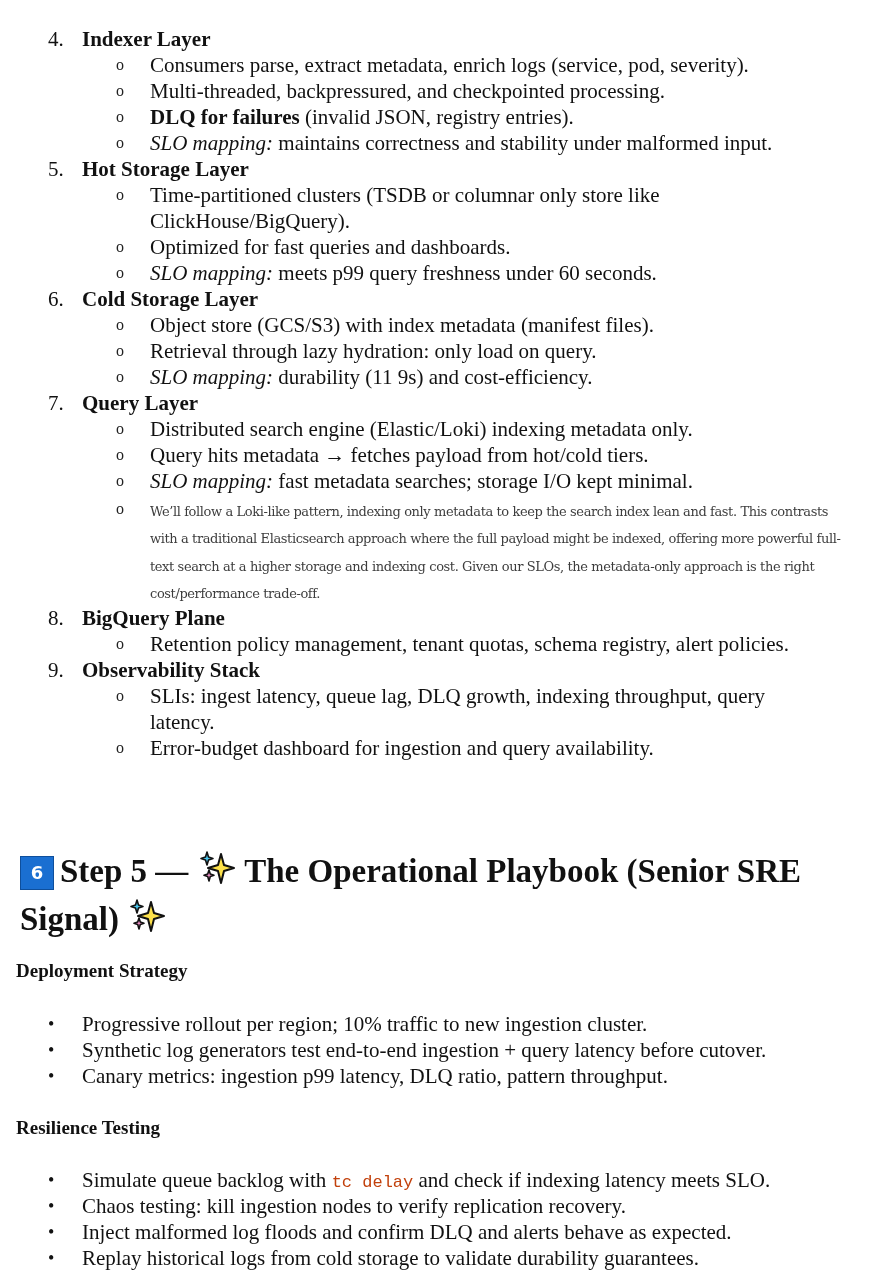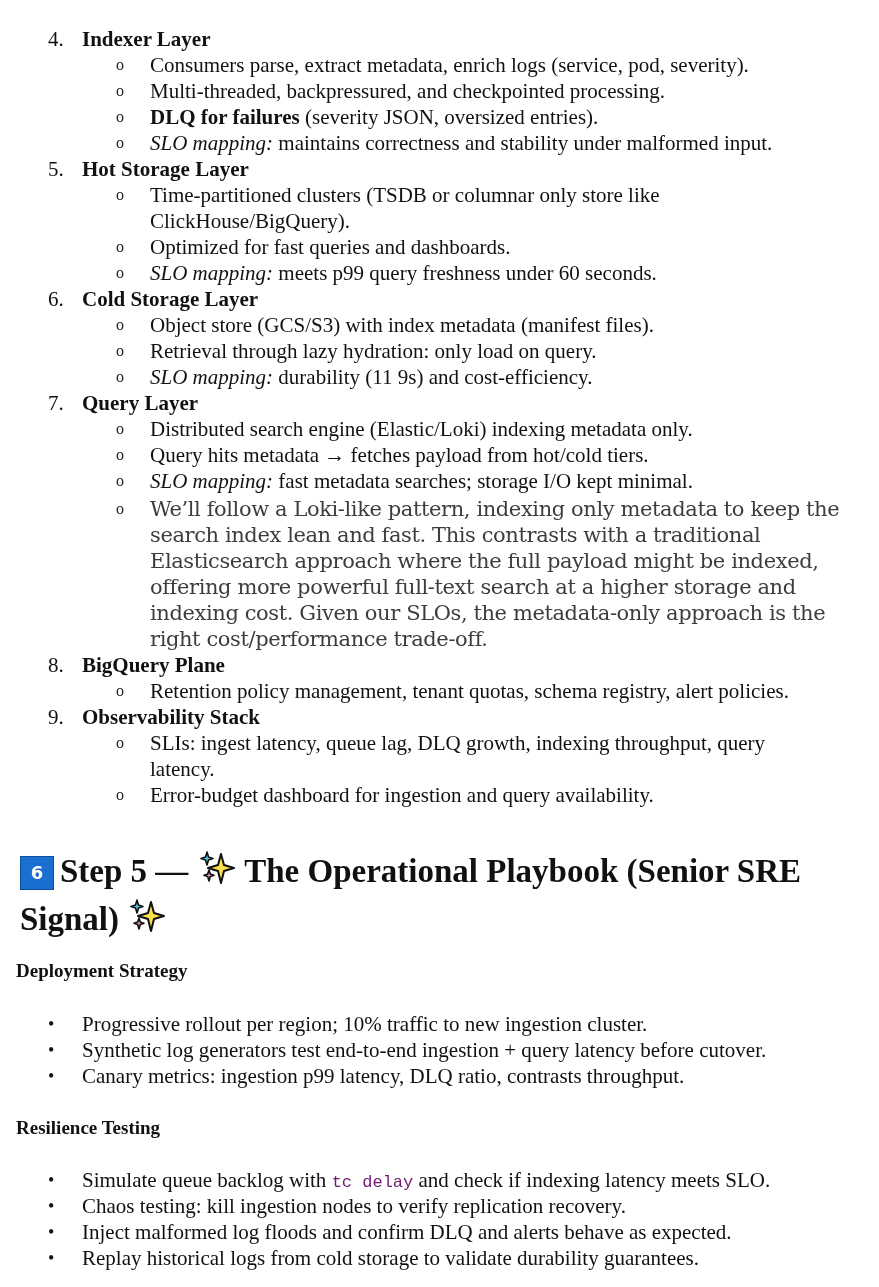--- a/index.html
+++ b/index.html
@@ -16,25 +16,25 @@
   .layer-num { position: absolute; left: 48px; top: 0; font-weight: normal; }
   ul.sub { list-style: none; margin: 0; padding: 0 0 0 150px; }
   ul.sub li { position: relative; margin: 0; }
   ul.sub li .bullet {
     position: absolute; left: -34px; top: 0; font-size: 16px; color: #222;
   }
   .it { font-style: italic; }
   .bd { font-weight: bold; }
   .note {
     font-family: "DejaVu Serif", serif;
-    font-size: 21px; color: #3d3d3d; line-height: 22.3px;
+    font-size: 13px; color: #3d3d3d; line-height: 22.3px;
     letter-spacing: -0.4px;
     margin-top: 38px;
   }
-  .mono { font-family: "Liberation Mono", monospace; font-size: 17px; color: #701a75; }
+  .mono { font-family: "Liberation Mono", monospace; font-size: 17px; color: #c2410c; }
   h2.step {
     margin: 4px; position: absolute; left: 16px; top: 843px; width: 850px;
     font-size: 33px; line-height: 48px; font-weight: bold;
   }
   .badge {
     display: inline-block; width: 32px; height: 32px; background: #1a6fd1;
     color: #fff; font-family: "DejaVu Sans", sans-serif; font-size: 18px;
     line-height: 32px; text-align: center; vertical-align: 3px;
     border: 1px solid #0e4f9c; margin-right: 6px;
   }
@@ -54,21 +54,21 @@
   <ol class="layers">
 
     <li>
       <div class="layer-title-row">
         <span class="layer-num">4.</span>
         <span>Indexer Layer</span>
       </div>
       <ul class="sub">
         <li><span class="bullet">o</span><span>Consumers parse, extract metadata, enrich logs (service, pod, severity).</span></li>
         <li><span class="bullet">o</span><span>Multi-threaded, backpressured, and checkpointed processing.</span></li>
-        <li><span class="bullet">o</span><span class="bd">DLQ for failures</span><span> (severity JSON, oversized entries).</span></li>
+        <li><span class="bullet">o</span><span class="bd">DLQ for failures</span><span> (invalid JSON, registry entries).</span></li>
         <li><span class="bullet">o</span><span class="it">SLO mapping:</span><span> maintains correctness and stability under malformed input.</span></li>
       </ul>
     </li>
 
     <li>
       <div class="layer-title-row">
         <span class="layer-num">5.</span>
         <span>Hot Storage Layer</span>
       </div>
       <ul class="sub" style="padding-right:160px;">
@@ -134,21 +134,21 @@
       <path d="M24 4 L27 15 L37 18 L27 21 L24 33 L21 21 L11 18 L21 15 Z" fill="#fde14a" stroke="#111" stroke-width="2" stroke-linejoin="round"></path>
       <path d="M10 2 L11.5 7 L16 8.5 L11.5 10 L10 15 L8.5 10 L4 8.5 L8.5 7 Z" fill="#4ac7ef" stroke="#111" stroke-width="1.6" stroke-linejoin="round"></path>
       <path d="M12 20 L13.3 24 L17 25.3 L13.3 26.6 L12 31 L10.7 26.6 L7 25.3 L10.7 24 Z" fill="#f08fc8" stroke="#111" stroke-width="1.6" stroke-linejoin="round"></path>
     </svg>
   </h2>
 
   <h3 class="sub-h" style="top:958px;">Deployment Strategy</h3>
   <ul class="dots" style="top:1011px;">
     <li><span class="dot">•</span><span>Progressive rollout per region; 10% traffic to new ingestion cluster.</span></li>
     <li><span class="dot">•</span><span>Synthetic log generators test end-to-end ingestion + query latency before cutover.</span></li>
-    <li><span class="dot">•</span><span>Canary metrics: ingestion p99 latency, DLQ ratio, contrasts throughput.</span></li>
+    <li><span class="dot">•</span><span>Canary metrics: ingestion p99 latency, DLQ ratio, pattern throughput.</span></li>
   </ul>
 
   <h3 class="sub-h" style="top:1115px;">Resilience Testing</h3>
   <ul class="dots" style="top:1167px;">
     <li><span class="dot">•</span><span>Simulate queue backlog with </span><code class="mono">tc delay</code><span> and check if indexing latency meets SLO.</span></li>
     <li><span class="dot">•</span><span>Chaos testing: kill ingestion nodes to verify replication recovery.</span></li>
     <li><span class="dot">•</span><span>Inject malformed log floods and confirm DLQ and alerts behave as expected.</span></li>
     <li><span class="dot">•</span><span>Replay historical logs from cold storage to validate durability guarantees.</span></li>
   </ul>
 

